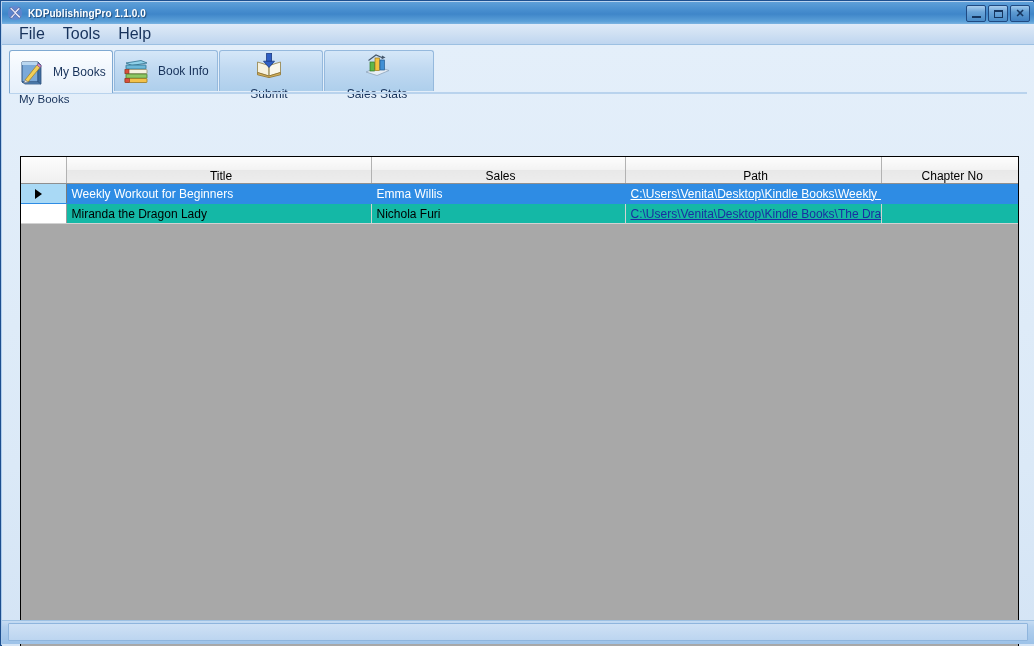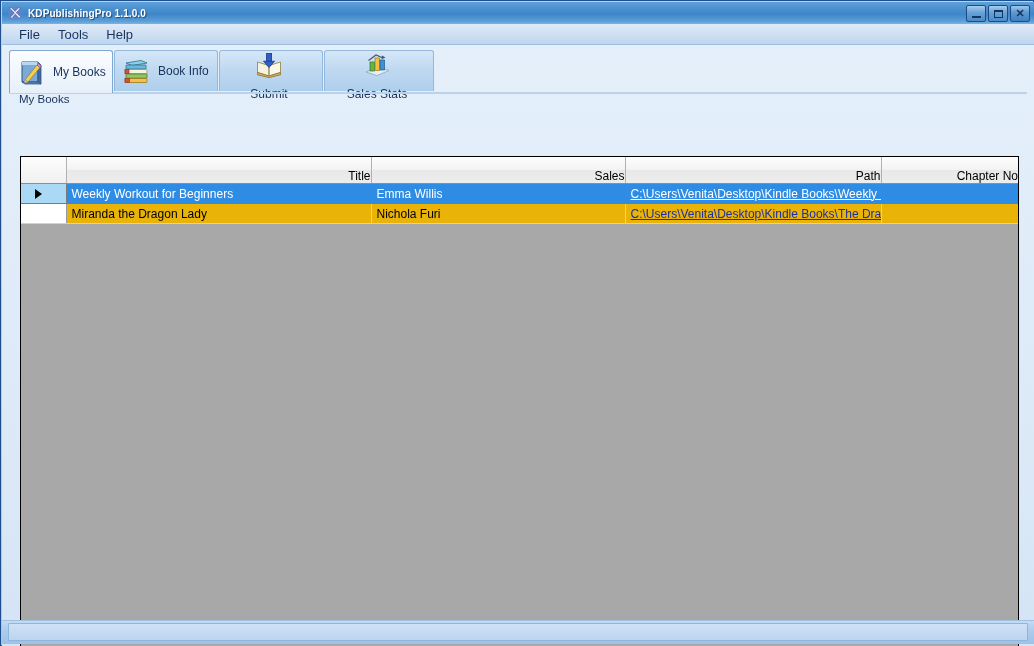--- a/index.html
+++ b/index.html
@@ -96,21 +96,21 @@
     left: 1px; top: 23px;
     width: 1032px; height: 21px;
     background: linear-gradient(to bottom, #dfeaf8 0%, #cfe0f3 50%, #bed5ef 100%);
     border-bottom: 1px solid #9cc0e2;
     box-sizing: border-box;
     display: flex;
     align-items: center;
     padding-left: 8px;
   }
   .menu-item {
-    font-size: 13px;
+    font-size: 16px;
     color: #18335c;
     padding: 3px 9px;
     cursor: pointer;
     white-space: nowrap;
   }
 
   
   #client-area {
     position: absolute;
     left: 1px; top: 44px;
@@ -198,39 +198,39 @@
   table.grid col.c-sel   { width: 45px; }
   table.grid col.c-title { width: 305px; }
   table.grid col.c-author{ width: 254px; }
   table.grid col.c-path  { width: 256px; }
   table.grid col.c-chap  { width: 137px; }
 
   table.grid thead th {
     height: 19px;
     padding: 12px 0 0 5px;
     margin: 0;
-    text-align: right;
+    text-align: center;
     font-weight: normal;
     color: #000000;
     background: linear-gradient(to bottom, #fdfdfd 0%, #f3f3f3 48%, #e8e8e8 52%, #ededed 100%);
     border-right: 1px solid #b2b2b2;
     border-bottom: 1px solid #8f8f8f;
     box-sizing: border-box;
     white-space: nowrap;
     overflow: hidden;
   }
   table.grid thead th.sel-head {
     background: linear-gradient(to bottom, #fdfdfd 0%, #f0f0f0 100%);
   }
   table.grid thead th:last-child { border-right: none; }
 
   table.grid tbody td {
     height: 20px;
     padding: 0 0 0 5px;
-    background: #eab308;
+    background: #14b8a6;
     color: #000000;
     border-right: 1px solid #d2d2d2;
     border-bottom: 1px solid #d2d2d2;
     box-sizing: border-box;
     white-space: nowrap;
     overflow: hidden;
     text-overflow: clip;
   }
   table.grid tbody td.sel-cell {
     background: #ffffff;

